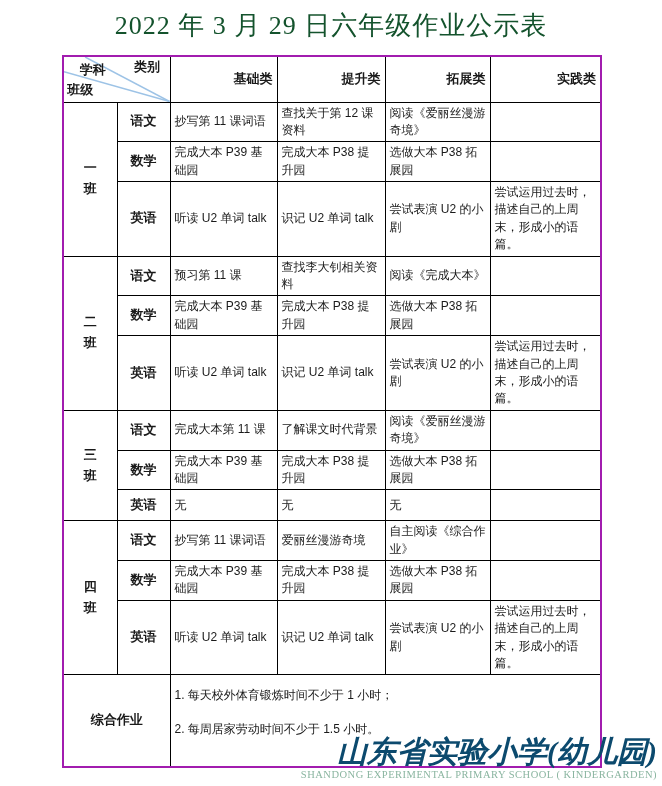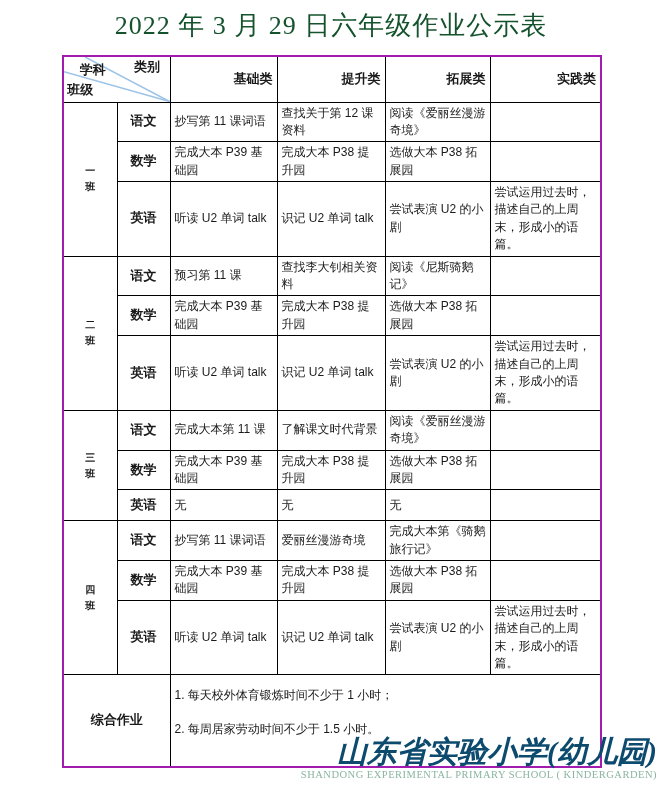--- a/index.html
+++ b/index.html
@@ -72,21 +72,21 @@
   }
   .corner-svg { position: absolute; left: 0; top: 0; width: 100%; height: 100%; display: block; }
   .corner-label { position: absolute; white-space: nowrap; }
   .corner-subject { left: 15%; top: 8%; }
   .corner-category { right: 9%; top: 3%; }
   .corner-class { left: 3%; bottom: 4%; }
 
   td.class-cell {
     text-align: center;
     font-weight: bold;
-    font-size: 10px;
+    font-size: 13px;
   }
   .class-stack {
     display: inline-block;
     width: 1.15em;
     word-break: break-all;
     line-height: 1.6;
   }
   td.subj-cell {
     text-align: center;
     font-weight: bold;
@@ -177,21 +177,21 @@
       <td class="hw-cell">识记 U2 单词 talk</td>
       <td class="hw-cell">尝试表演 U2 的小剧</td>
       <td class="hw-cell">尝试运用过去时，描述自己的上周末，形成小的语篇。</td>
     </tr>
 
     <tr class="h-std">
       <td class="class-cell" rowspan="3"><span class="class-stack">二班</span></td>
       <td class="subj-cell">语文</td>
       <td class="hw-cell">预习第 11 课</td>
       <td class="hw-cell">查找李大钊相关资料</td>
-      <td class="hw-cell">阅读《尼斯骑鹅记》</td>
+      <td class="hw-cell">阅读《完成大本》</td>
       <td class="hw-cell"></td>
     </tr>
     <tr class="h-std">
       <td class="subj-cell">数学</td>
       <td class="hw-cell">完成大本 P39 基础园</td>
       <td class="hw-cell">完成大本 P38 提升园</td>
       <td class="hw-cell">选做大本 P38 拓展园</td>
       <td class="hw-cell"></td>
     </tr>
     <tr class="h-eng2">
@@ -223,21 +223,21 @@
       <td class="hw-cell">无</td>
       <td class="hw-cell">无</td>
       <td class="hw-cell"></td>
     </tr>
 
     <tr class="h-std">
       <td class="class-cell" rowspan="3"><span class="class-stack">四班</span></td>
       <td class="subj-cell">语文</td>
       <td class="hw-cell">抄写第 11 课词语</td>
       <td class="hw-cell">爱丽丝漫游奇境</td>
-      <td class="hw-cell">完成大本第《骑鹅旅行记》</td>
+      <td class="hw-cell">自主阅读《综合作业》</td>
       <td class="hw-cell"></td>
     </tr>
     <tr class="h-std">
       <td class="subj-cell">数学</td>
       <td class="hw-cell">完成大本 P39 基础园</td>
       <td class="hw-cell">完成大本 P38 提升园</td>
       <td class="hw-cell">选做大本 P38 拓展园</td>
       <td class="hw-cell"></td>
     </tr>
     <tr class="h-eng4">

